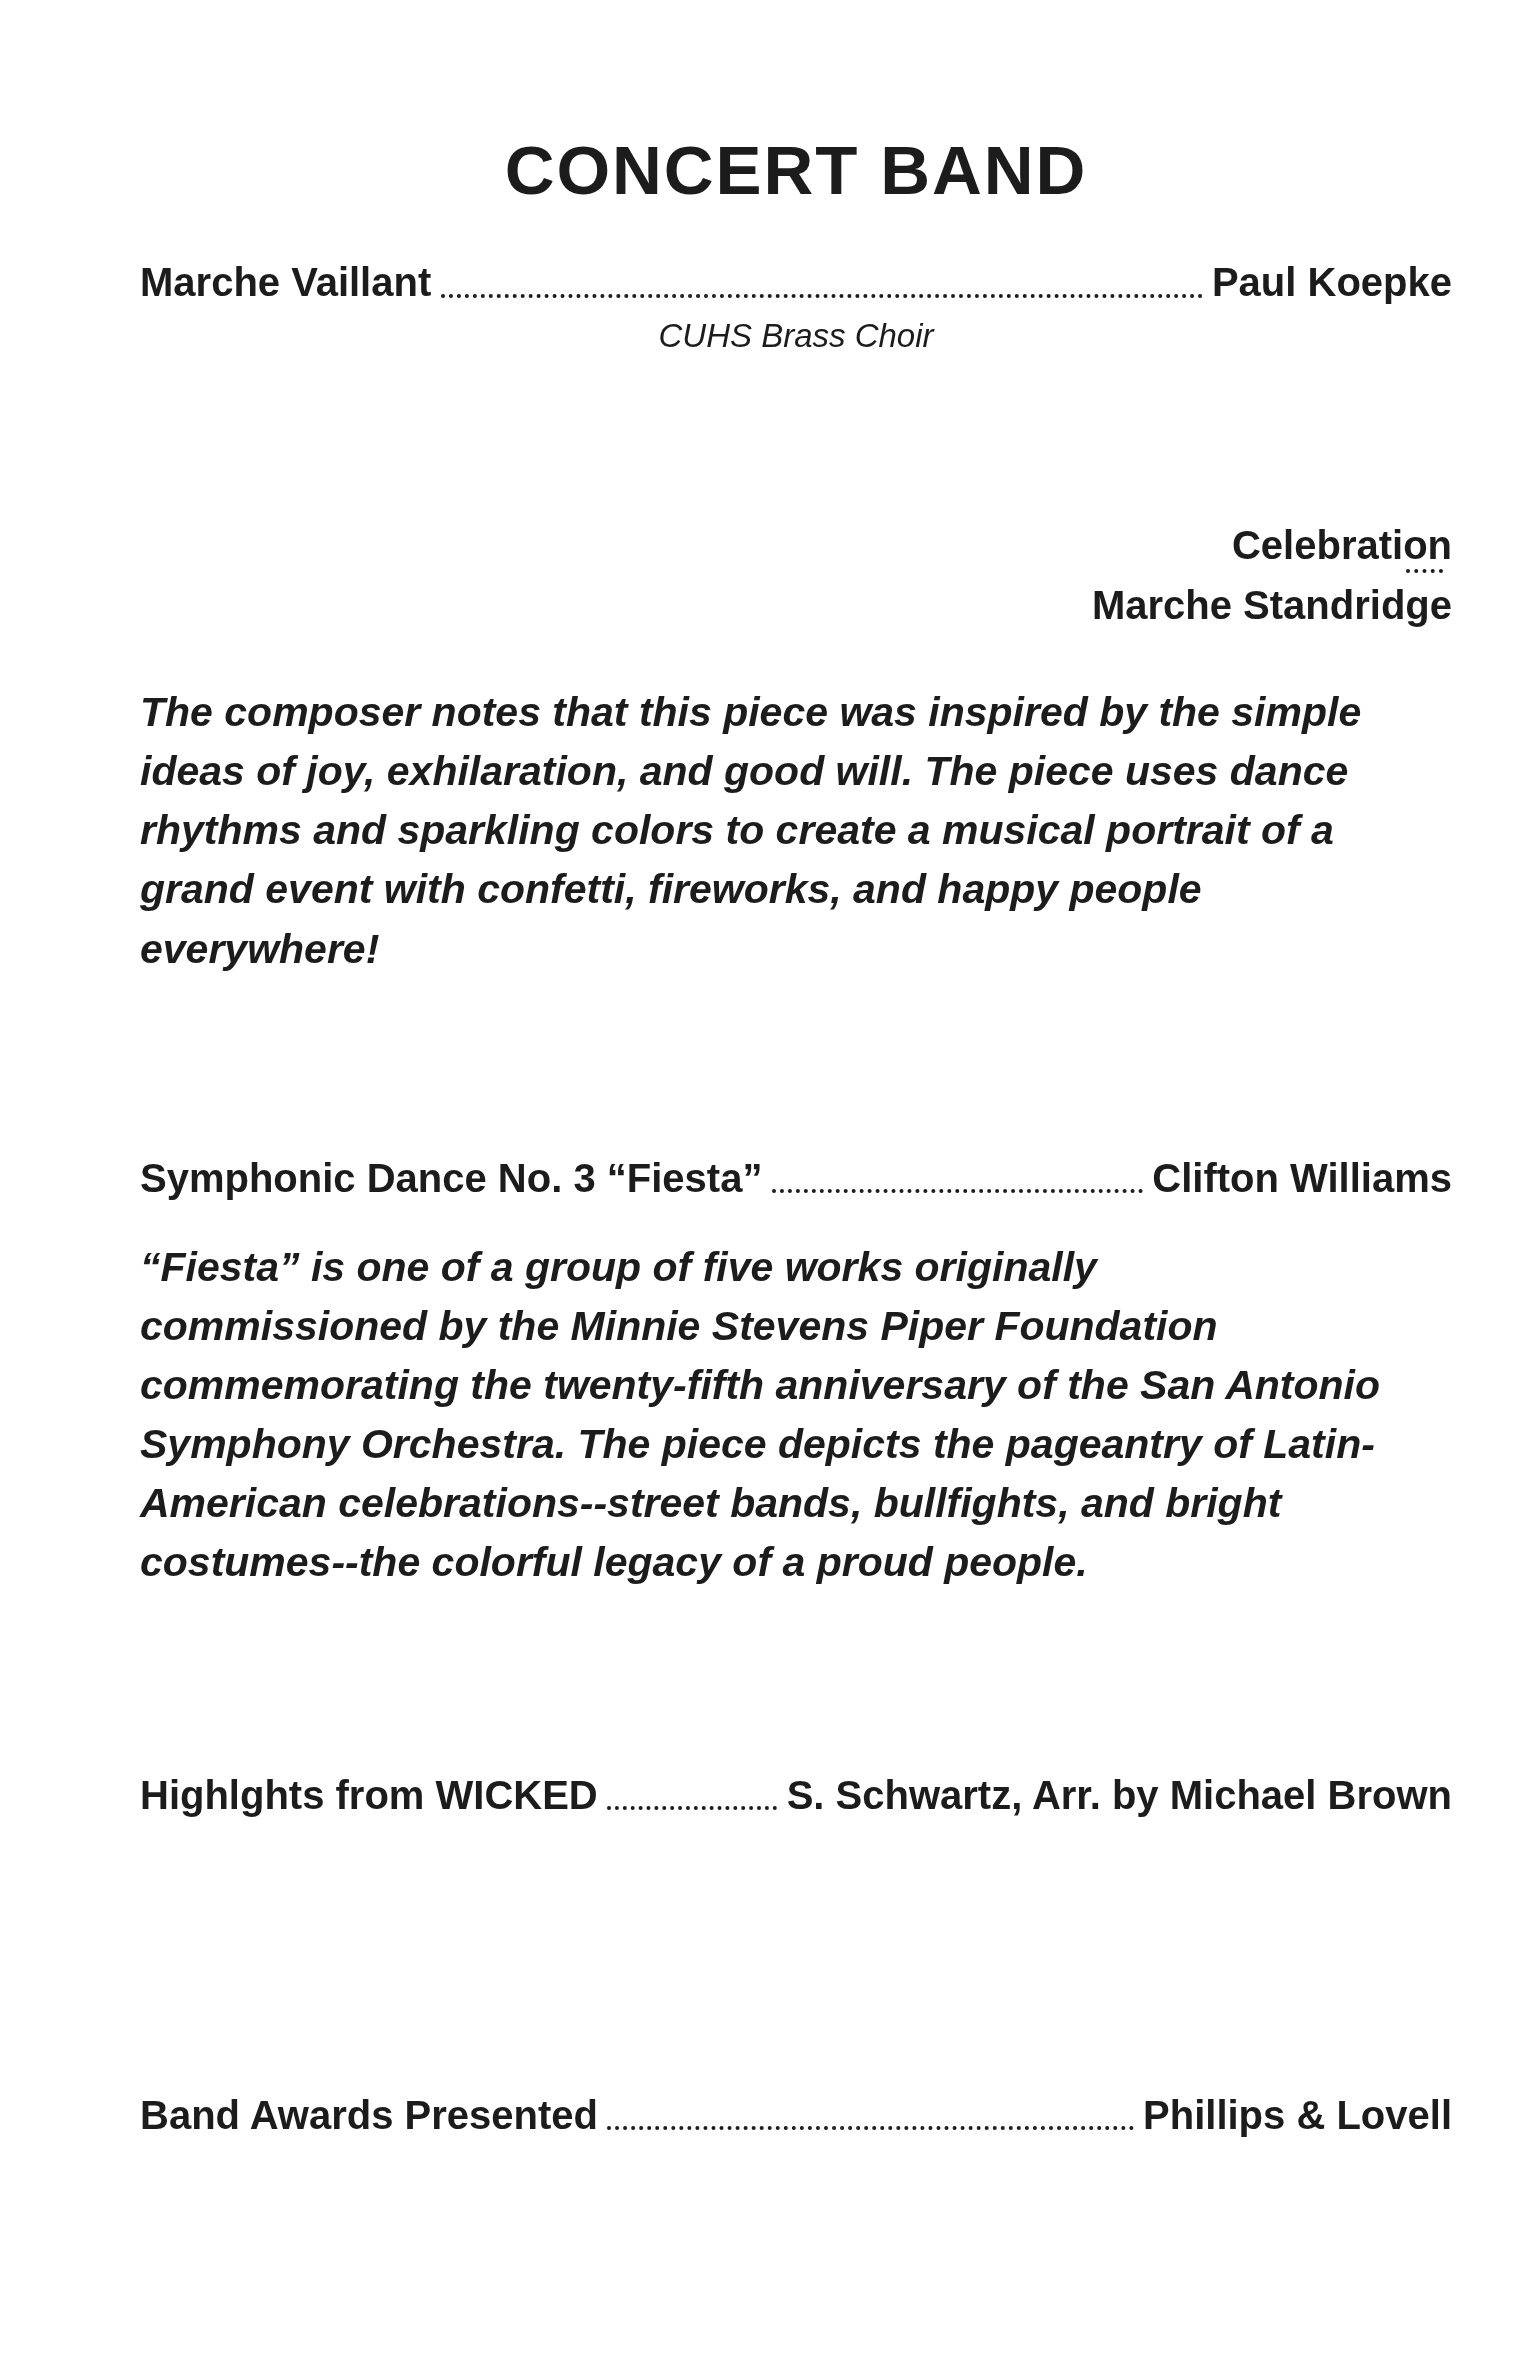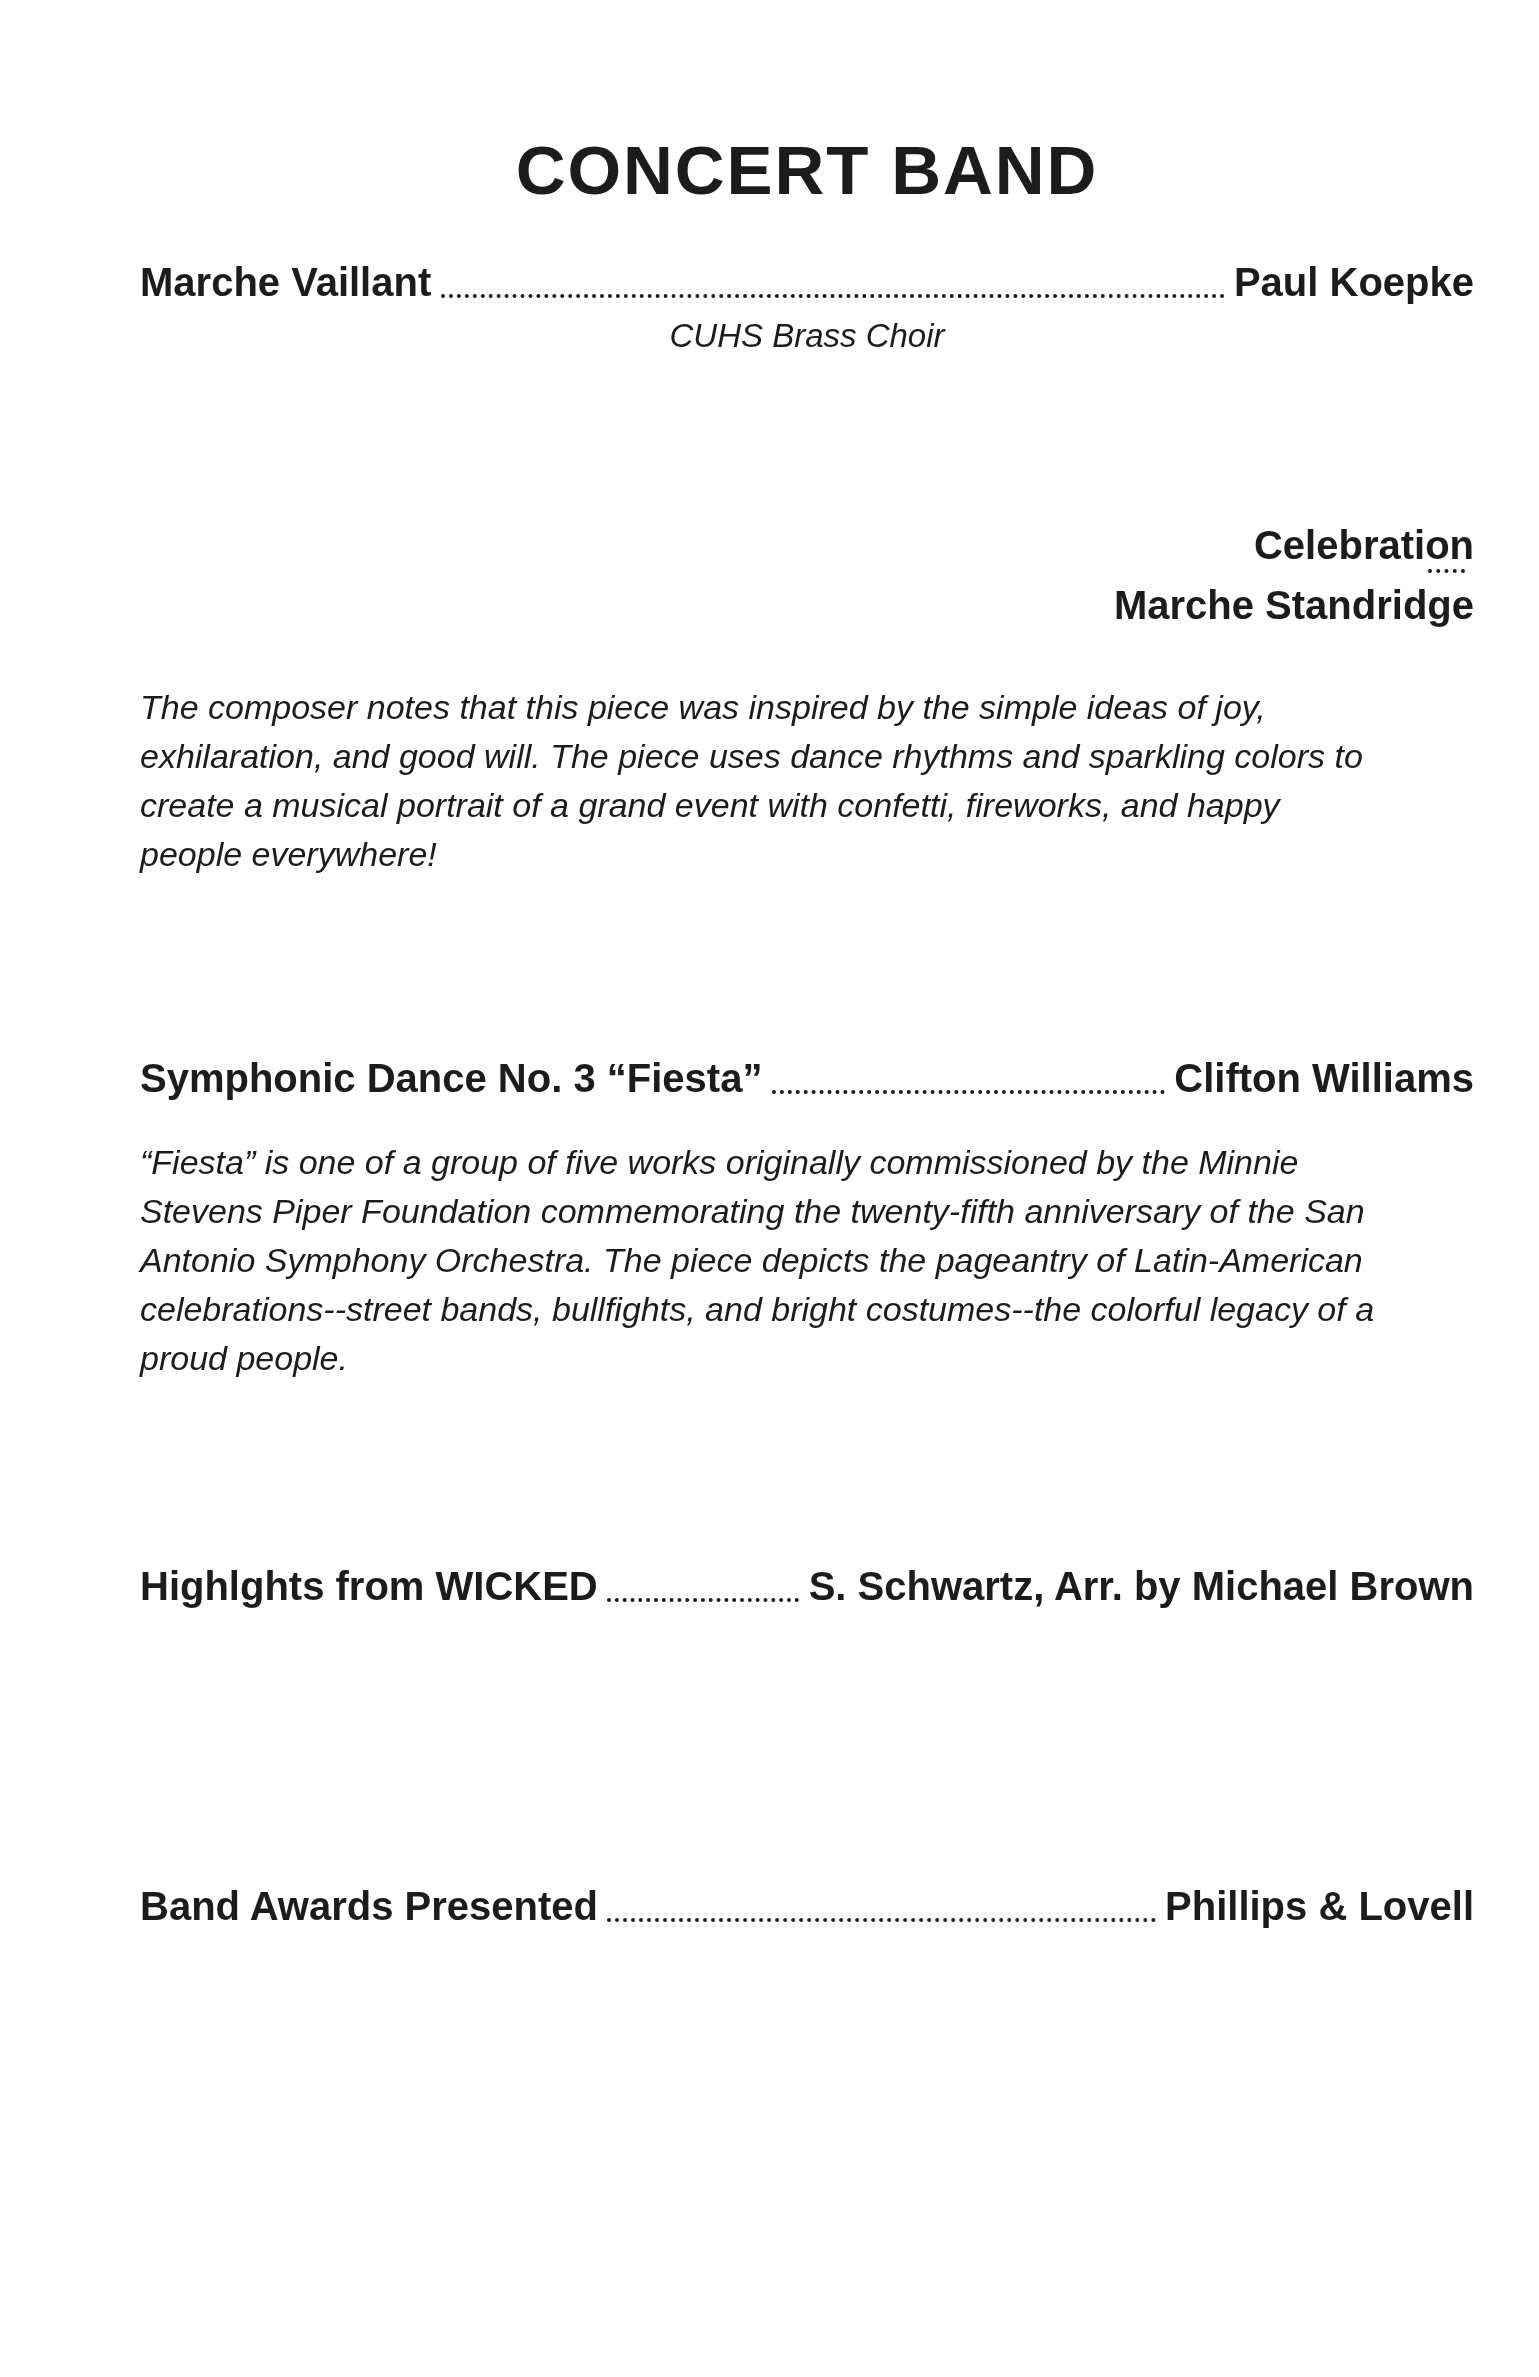--- a/index.html
+++ b/index.html
@@ -8,21 +8,21 @@
     position: relative;
     width: 1539px;
     height: 2377px;
     margin: 0 auto;
     background: #ffffff;
     color: #1c1c1c;
     font-family: "Liberation Sans", sans-serif;
     overflow: hidden;
   }
   .content {
-    padding: 131px 65px 0 140px;
+    padding: 131px 87px 0 140px;
   }
   .program-title {
     text-align: center;
     font-size: 69px;
     font-weight: 900;
     letter-spacing: 1.9px;
     color: #1c1c1c;
   }
   .entry-row {
     display: flex;
@@ -43,23 +43,23 @@
   }
   .entry-subtitle {
     text-align: center;
     font-size: 33px;
     font-style: italic;
     font-weight: 400;
     margin-top: 11px;
     color: #1c1c1c;
   }
   .program-note {
-    font-size: 34px;
+    font-size: 41px;
     font-style: italic;
-    font-weight: 400;
+    font-weight: 700;
     line-height: 1.44;
     color: #1c1c1c;
     max-width: 1240px;
   }
   
   .m-entry1   { margin-top: 48px; }
   .m-entry2   { margin-top: 166px; flex-direction: column; }
   .m-note1    { margin-top: 54px; }
   .m-entry3   { margin-top: 175px; }
   .m-note2    { margin-top: 36px; }

